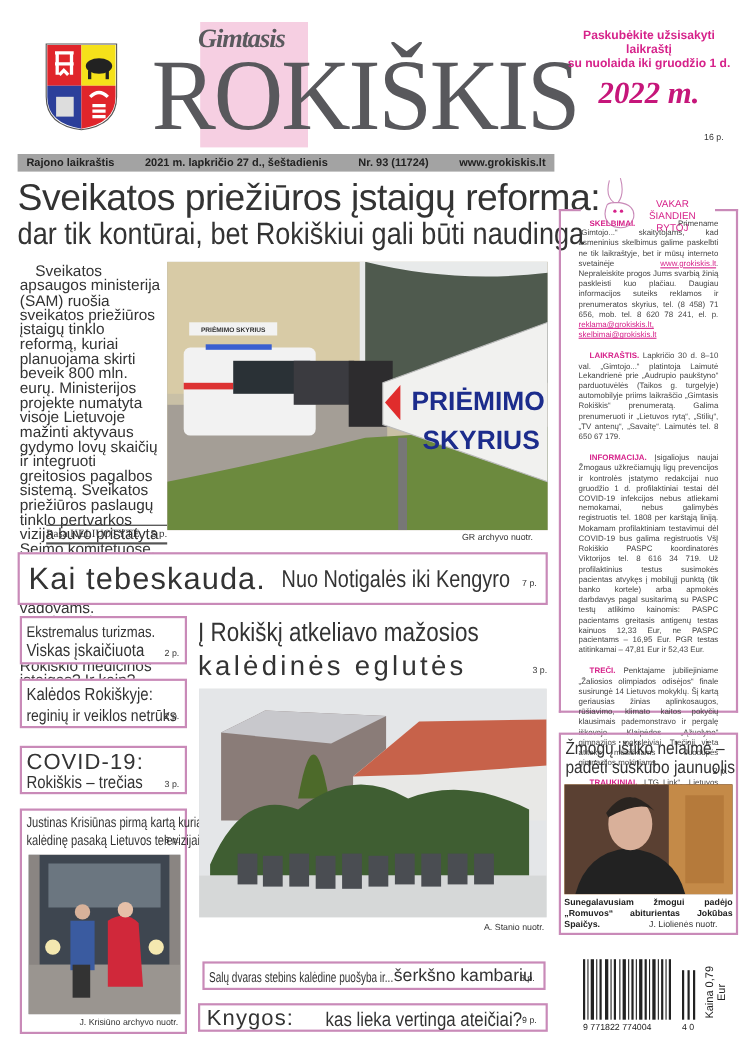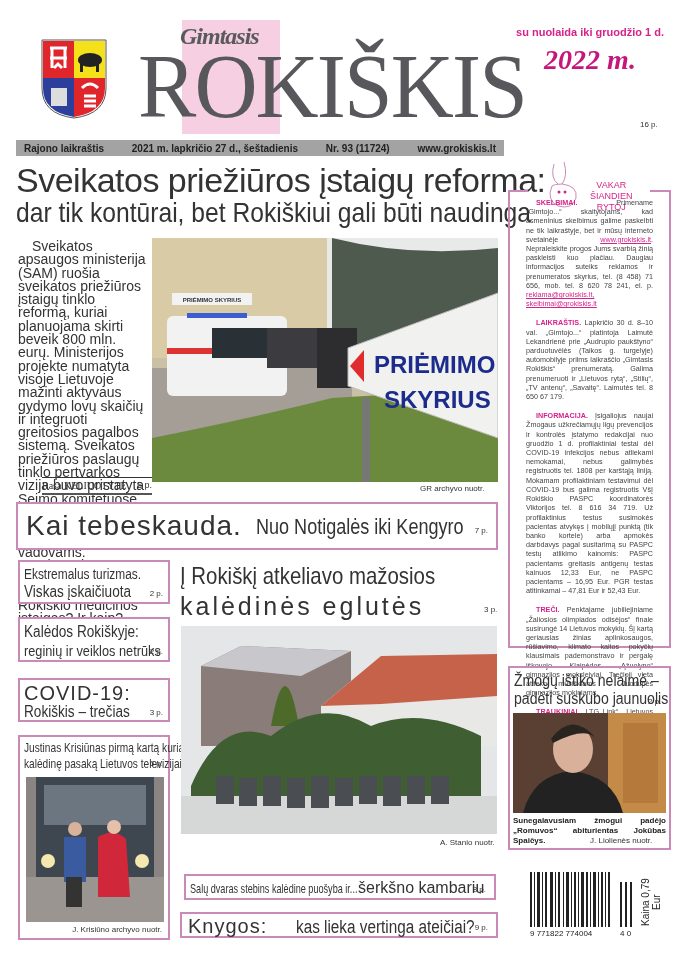--- a/index.html
+++ b/index.html
@@ -115,20 +115,21 @@
   <rect x="40" y="26" width="3" height="8" fill="#222"></rect>
     <rect x="56" y="26" width="3" height="8" fill="#222"></rect>
   <rect x="11" y="50" width="16" height="18" fill="#ddd"></rect>
   <path d="M42 50 Q50 42 58 50 M44 58 H56 M44 63 H56 M44 68 H56" stroke="#fff" stroke-width="3" fill="none"></path>
 </svg>
 <div id="logo-pinkbox" class="abs"></div>
 <div id="logo-gimtasis" class="abs">Gimtasis</div>
 <div id="logo-rokiskis" class="abs">ROKIŠKIS</div>
 
 <div id="promo" class="abs">
+  <div class="l1">Paskubėkite užsisakyti laikraštį</div>
   <div class="l1">su nuolaida iki gruodžio 1 d.</div>
   <div class="big" style="margin-top:6px">2022 m.</div>
 </div>
 <div id="promo-page" class="abs">16 p.</div>
 
 <div id="infobar" class="abs">
   <span>Rajono laikraštis</span>
   <span>2021 m. lapkričio 27 d., šeštadienis</span>
   <span>Nr. 93 (11724)</span>
   <span>www.grokiskis.lt</span>

